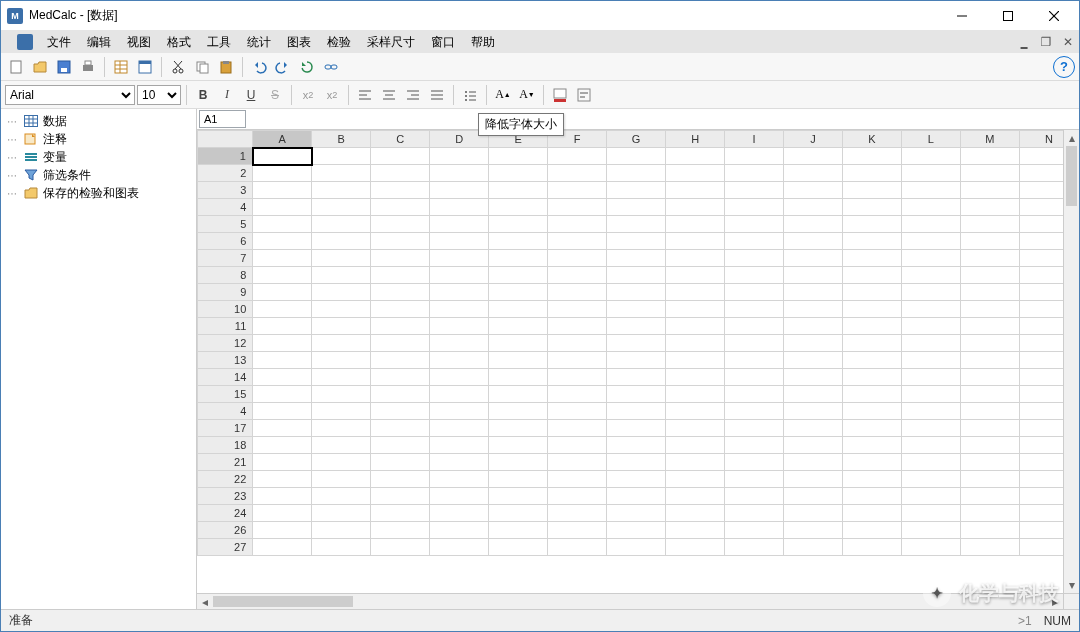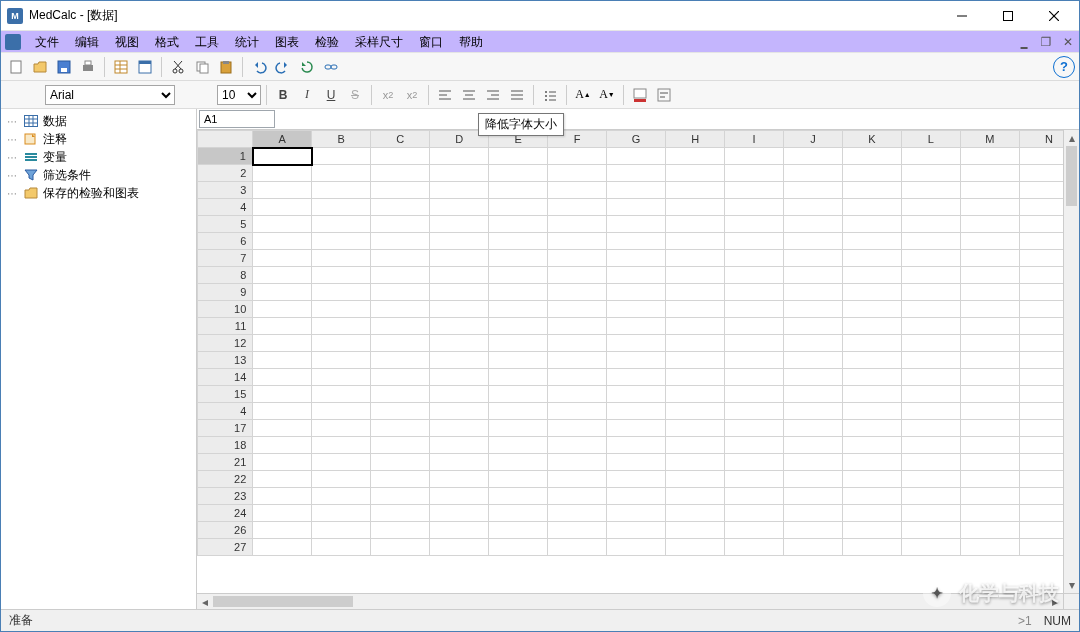--- a/index.html
+++ b/index.html
@@ -37,24 +37,24 @@
   .titlebar .spacer { flex: 1; }
   .win-btn {
     width: 46px; height: 30px;
     display: flex; align-items: center; justify-content: center;
     color: #000;
   }
   .win-btn svg { pointer-events: none; }
   
   .menubar {
     height: 22px;
-    background: #c4b5fd;
+    background: #e5e5e5;
     display: flex;
     align-items: stretch;
-    padding-left: 4px;
+    padding-left: 16px;
     border-bottom: 1px solid #e5e5e5;
   }
   .menubar .app-icon-sm {
     width: 16px; height: 16px;
     background: #3b6fa9;
     border-radius: 2px;
     margin: 3px 6px 0 0;
   }
   .menubar .menu-item {
     padding: 0 8px;
@@ -75,21 +75,20 @@
   }
   .tb-btn {
     width: 22px; height: 22px;
     display: flex; align-items: center; justify-content: center;
     border-radius: 2px;
   }
   .tb-sep { width: 1px; height: 20px; background: #ccc; margin: 0 3px; }
   .font-select {
     height: 20px; border: 1px solid #a5a5a5; font-size: 12px;
     background: #fff;
-    margin-left: 40px;
   }
   .font-name { width: 130px; }
   .font-size { width: 44px; }
   .help-icon { margin-left: auto; color: #0d6fd1; font-weight: bold; width:22px; height:22px; display:flex; align-items:center; justify-content:center; border:1px solid #0d6fd1; border-radius:50%; font-size:13px;}
   
   .main {
     flex: 1;
     display: flex;
     min-height: 0;
   }
@@ -114,21 +113,21 @@
     display: flex;
     flex-direction: column;
     min-width: 0;
   }
   .namebox-row {
     display: flex; align-items: center;
     border-bottom: 1px solid #ccc;
     background: #fff;
   }
   .namebox {
-    width: 76px; height: 18px;
+    width: 47px; height: 18px;
     border: 1px solid #9fa6ad;
     margin: 1px 2px;
     padding: 0 4px;
     font-size: 11px;
     display:flex; align-items:center;
     background:#fff;
   }
   .grid-wrap { flex:1; overflow:hidden; position:relative; }
   table.grid {
     border-collapse: collapse;

